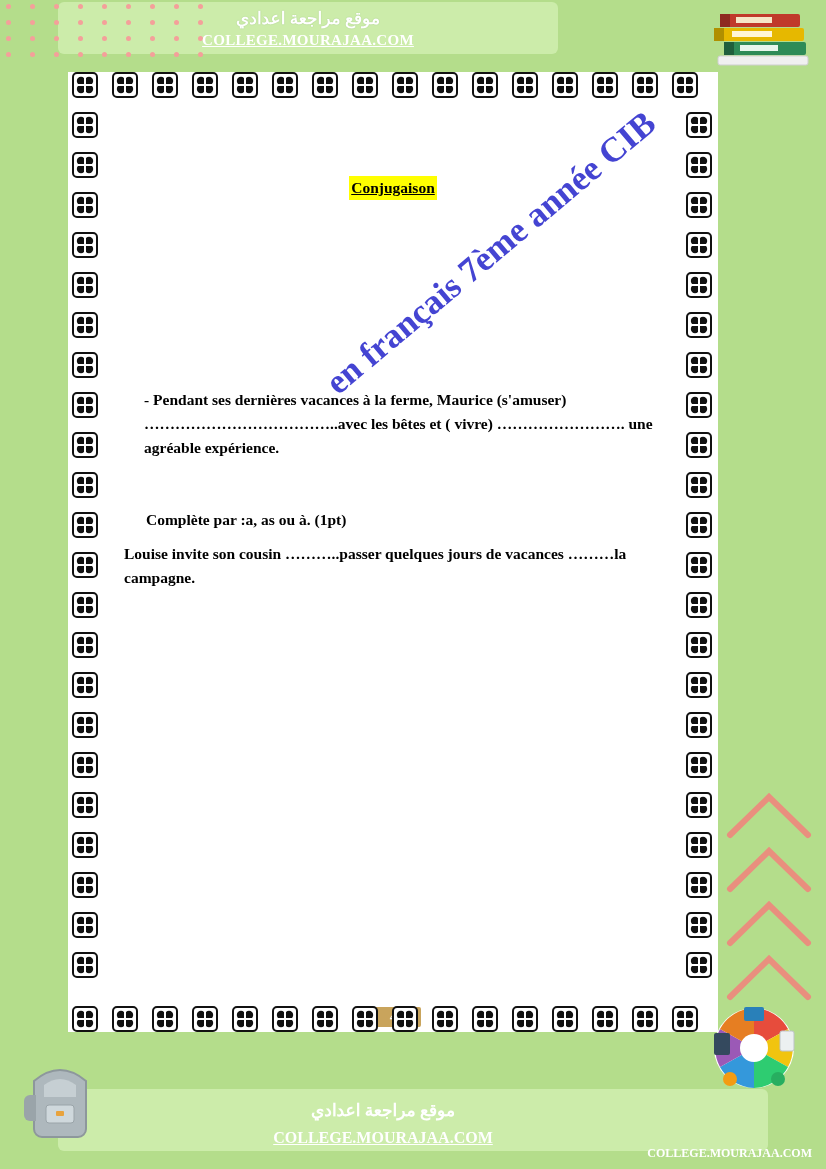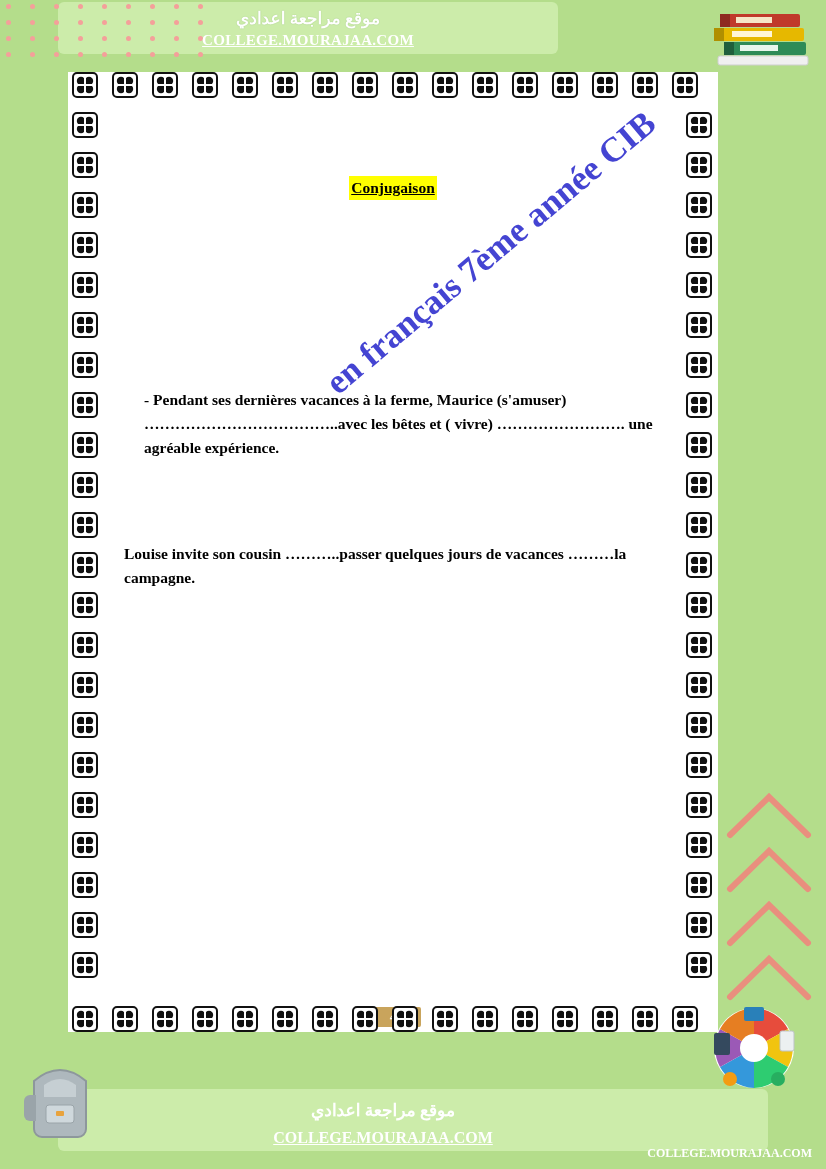--- a/index.html
+++ b/index.html
@@ -194,20 +194,21 @@
 
     <div class="blk center" style="left:230px; top:104px; width:190px;">
       <span class="hl">Conjugaison</span>
     </div>
 
 
 
     <div class="blk bold" style="left:76px; top:316px; width:530px;">- Pendant ses dernières vacances  à la ferme, Maurice (s'amuser) ………………………………..avec les bêtes et ( vivre) ……………………. une agréable expérience.</div>
 
 
+    <div class="blk bold" style="left:78px; top:436px; width:420px;">Complète par :a, as ou à. (1pt)</div>
 
     <div class="blk bold" style="left:56px; top:470px; width:530px;">Louise invite son cousin ………..passer quelques jours de vacances ………la campagne.</div>
 
 
     <div class="watermark">en français 7ème année CIB</div>
 
     <div class="pagenum">4</div>
   </div>
 <div class="border-sq" style="left: 4px; top: 0px;">
       <svg width="22" height="22" viewBox="0 0 22 22" style="position:absolute;left:0;top:0">

